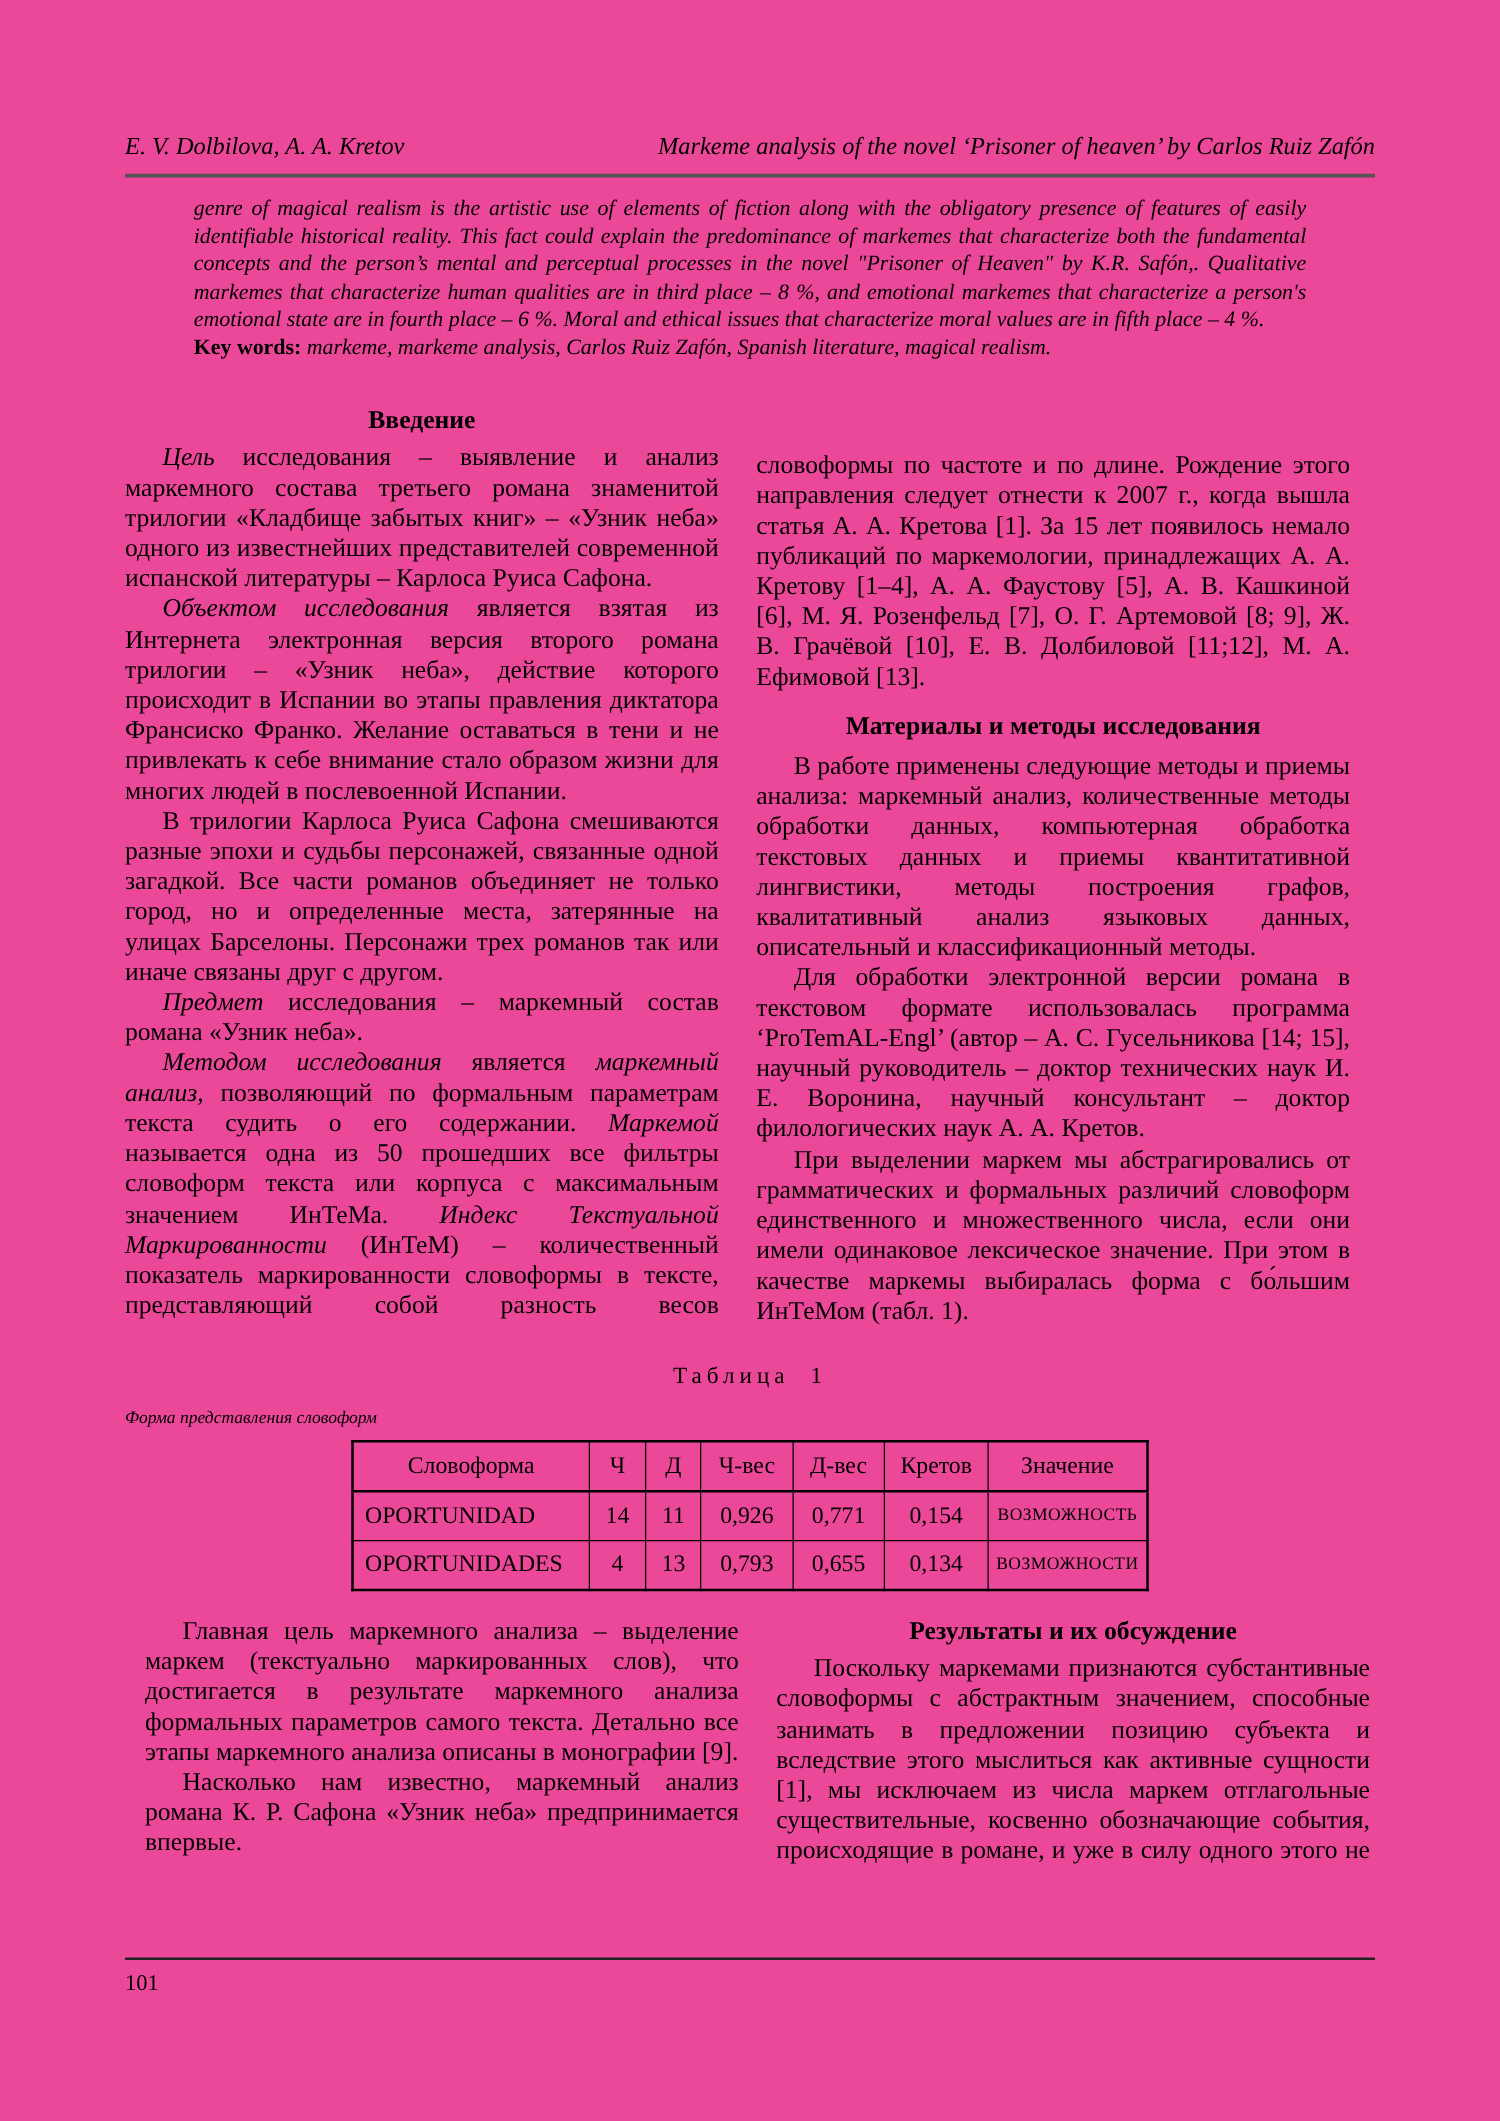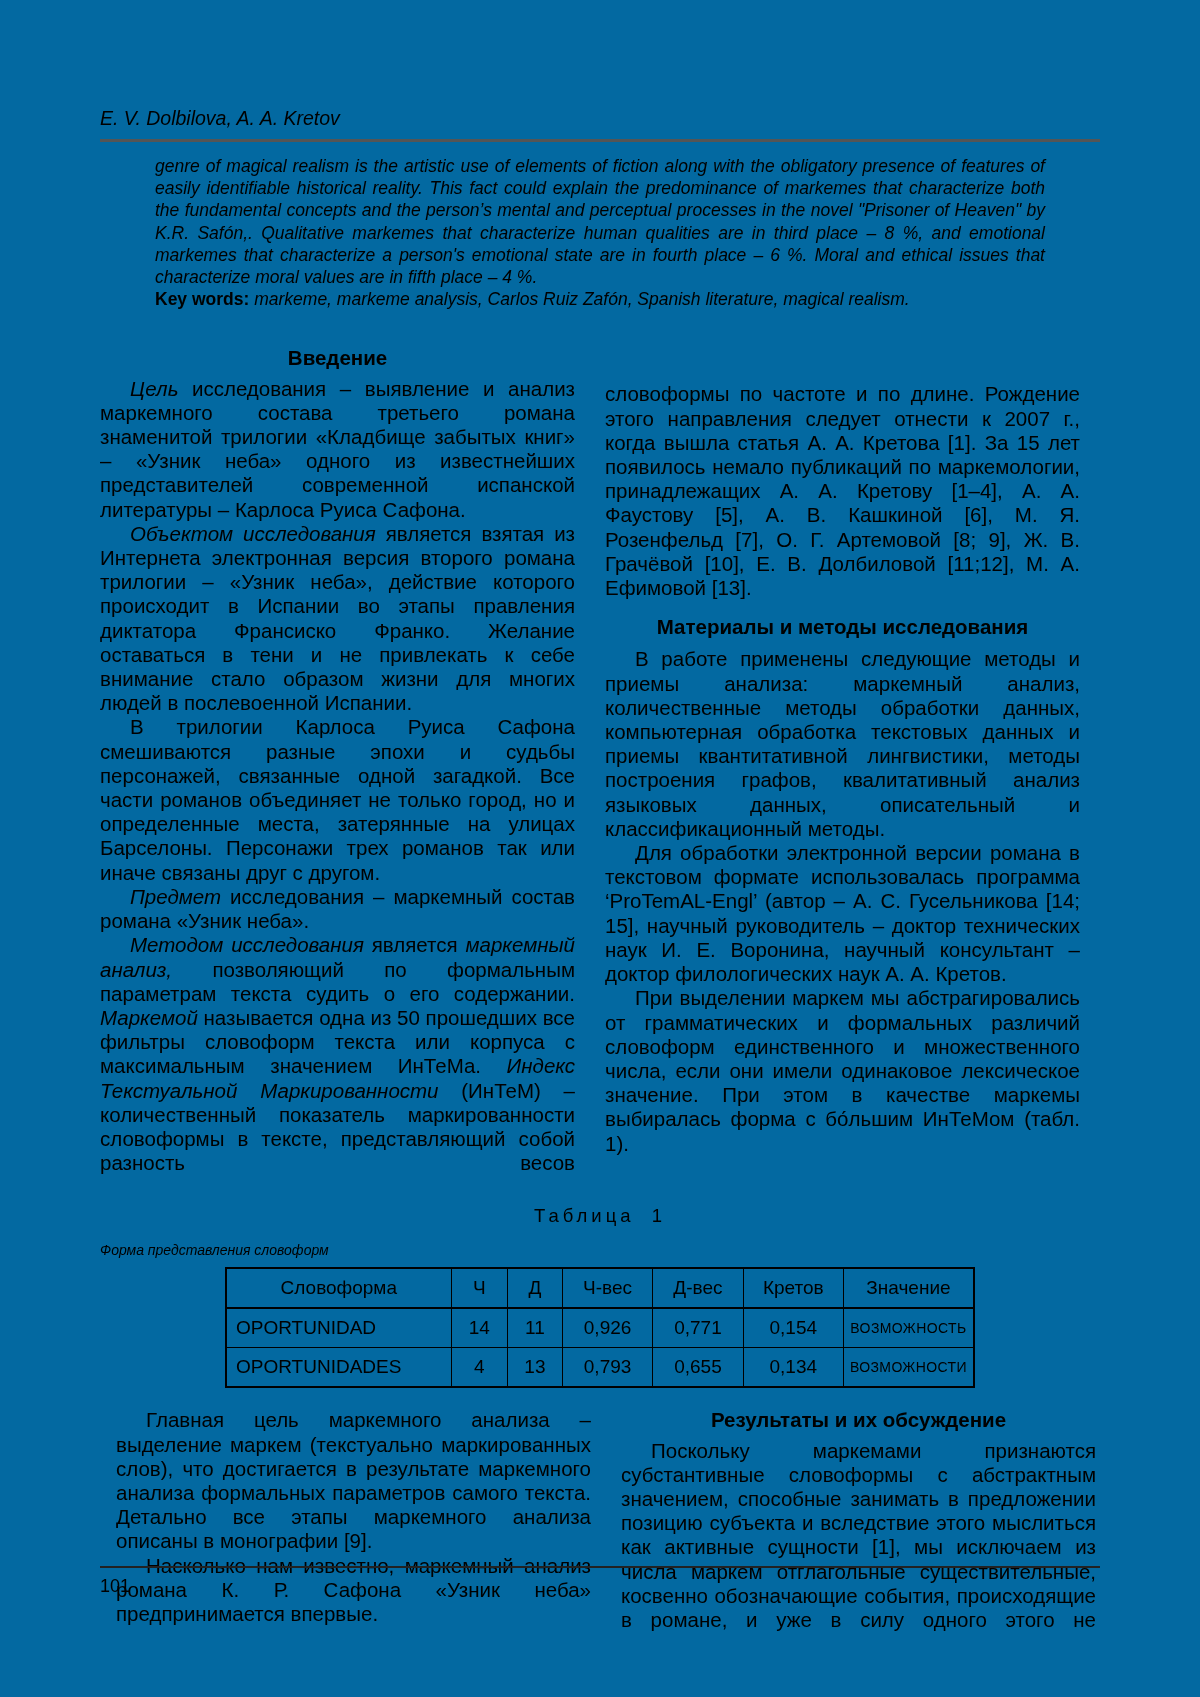--- a/index.html
+++ b/index.html
@@ -1,20 +1,20 @@
 <!DOCTYPE html>
 <html lang="ru"><head>
 <meta charset="utf-8">
 <style>
   html,body { margin:0; padding:0; background:#ffffff; }
   .page {
     position:relative;
     width:1200px; height:1697px;
-    background:#0369a1;
-    font-family:Liberation Sans, sans-serif;
+    background:#ec4899;
+    font-family:Liberation Serif, serif;
     color:#000;
     overflow:hidden;
   }
   .content { margin:0 100px; width:1000px; }
 
   
   .header-row {
     display:flex; justify-content:space-between; align-items:baseline;
     padding-top:106px;
     font-style:italic; font-size:19.5px; line-height:24px;
@@ -49,21 +49,21 @@
 
   
   .table-label {
     text-align:center; font-size:18.5px; letter-spacing:4px; word-spacing:8px;
     margin-top:30px;
   }
   .table-caption {
     text-align:left; font-style:italic; font-size:14px; margin-top:15px;
   }
   table.wordforms {
-    width:750px; margin:9px auto 0 auto;
+    width:638px; margin:9px auto 0 auto;
     border-collapse:collapse; border:2px solid #000;
     font-size:19px;
   }
   table.wordforms th, table.wordforms td {
     border:1px solid #000; height:38px; padding:0 6px;
     text-align:center; vertical-align:middle; font-weight:normal;
   }
   table.wordforms th { border-bottom-width:2px; }
   table.wordforms td.wf { text-align:left; padding-left:9px; }
   table.wordforms td.meaning { text-transform:uppercase; font-size:14px; letter-spacing:0.4px; }
@@ -79,20 +79,21 @@
   }
 </style>
 </head>
 <body>
 
 <div class="page">
   <div class="content">
 
     <div class="header-row" lang="en">
       <span>E. V. Dolbilova, A. A. Kretov</span>
+      <span>Markeme analysis of the novel ‘Prisoner of heaven’ by Carlos Ruiz Zafón</span>
     </div>
     <hr class="header-rule">
 
     <div class="abstract" lang="en">
       <div>genre of magical realism is the artistic use of elements of fiction along with the obligatory presence of features of easily identifiable historical reality. This fact could explain the predominance of markemes that characterize both the fundamental concepts and the person’s mental and perceptual processes in the novel "Prisoner of Heaven" by K.R. Safón,. Qualitative markemes that characterize human qualities are in third place – 8 %, and emotional markemes that characterize a person's emotional state are in fourth place – 6 %. Moral and ethical issues that characterize moral values are in fifth place – 4 %.</div>
       <div><span class="kw-label">Key words:</span><span> markeme, markeme analysis, Carlos Ruiz Zafón, Spanish literature, magical realism.</span></div>
     </div>
 
     <div class="columns columns-top">
       <div class="col">

